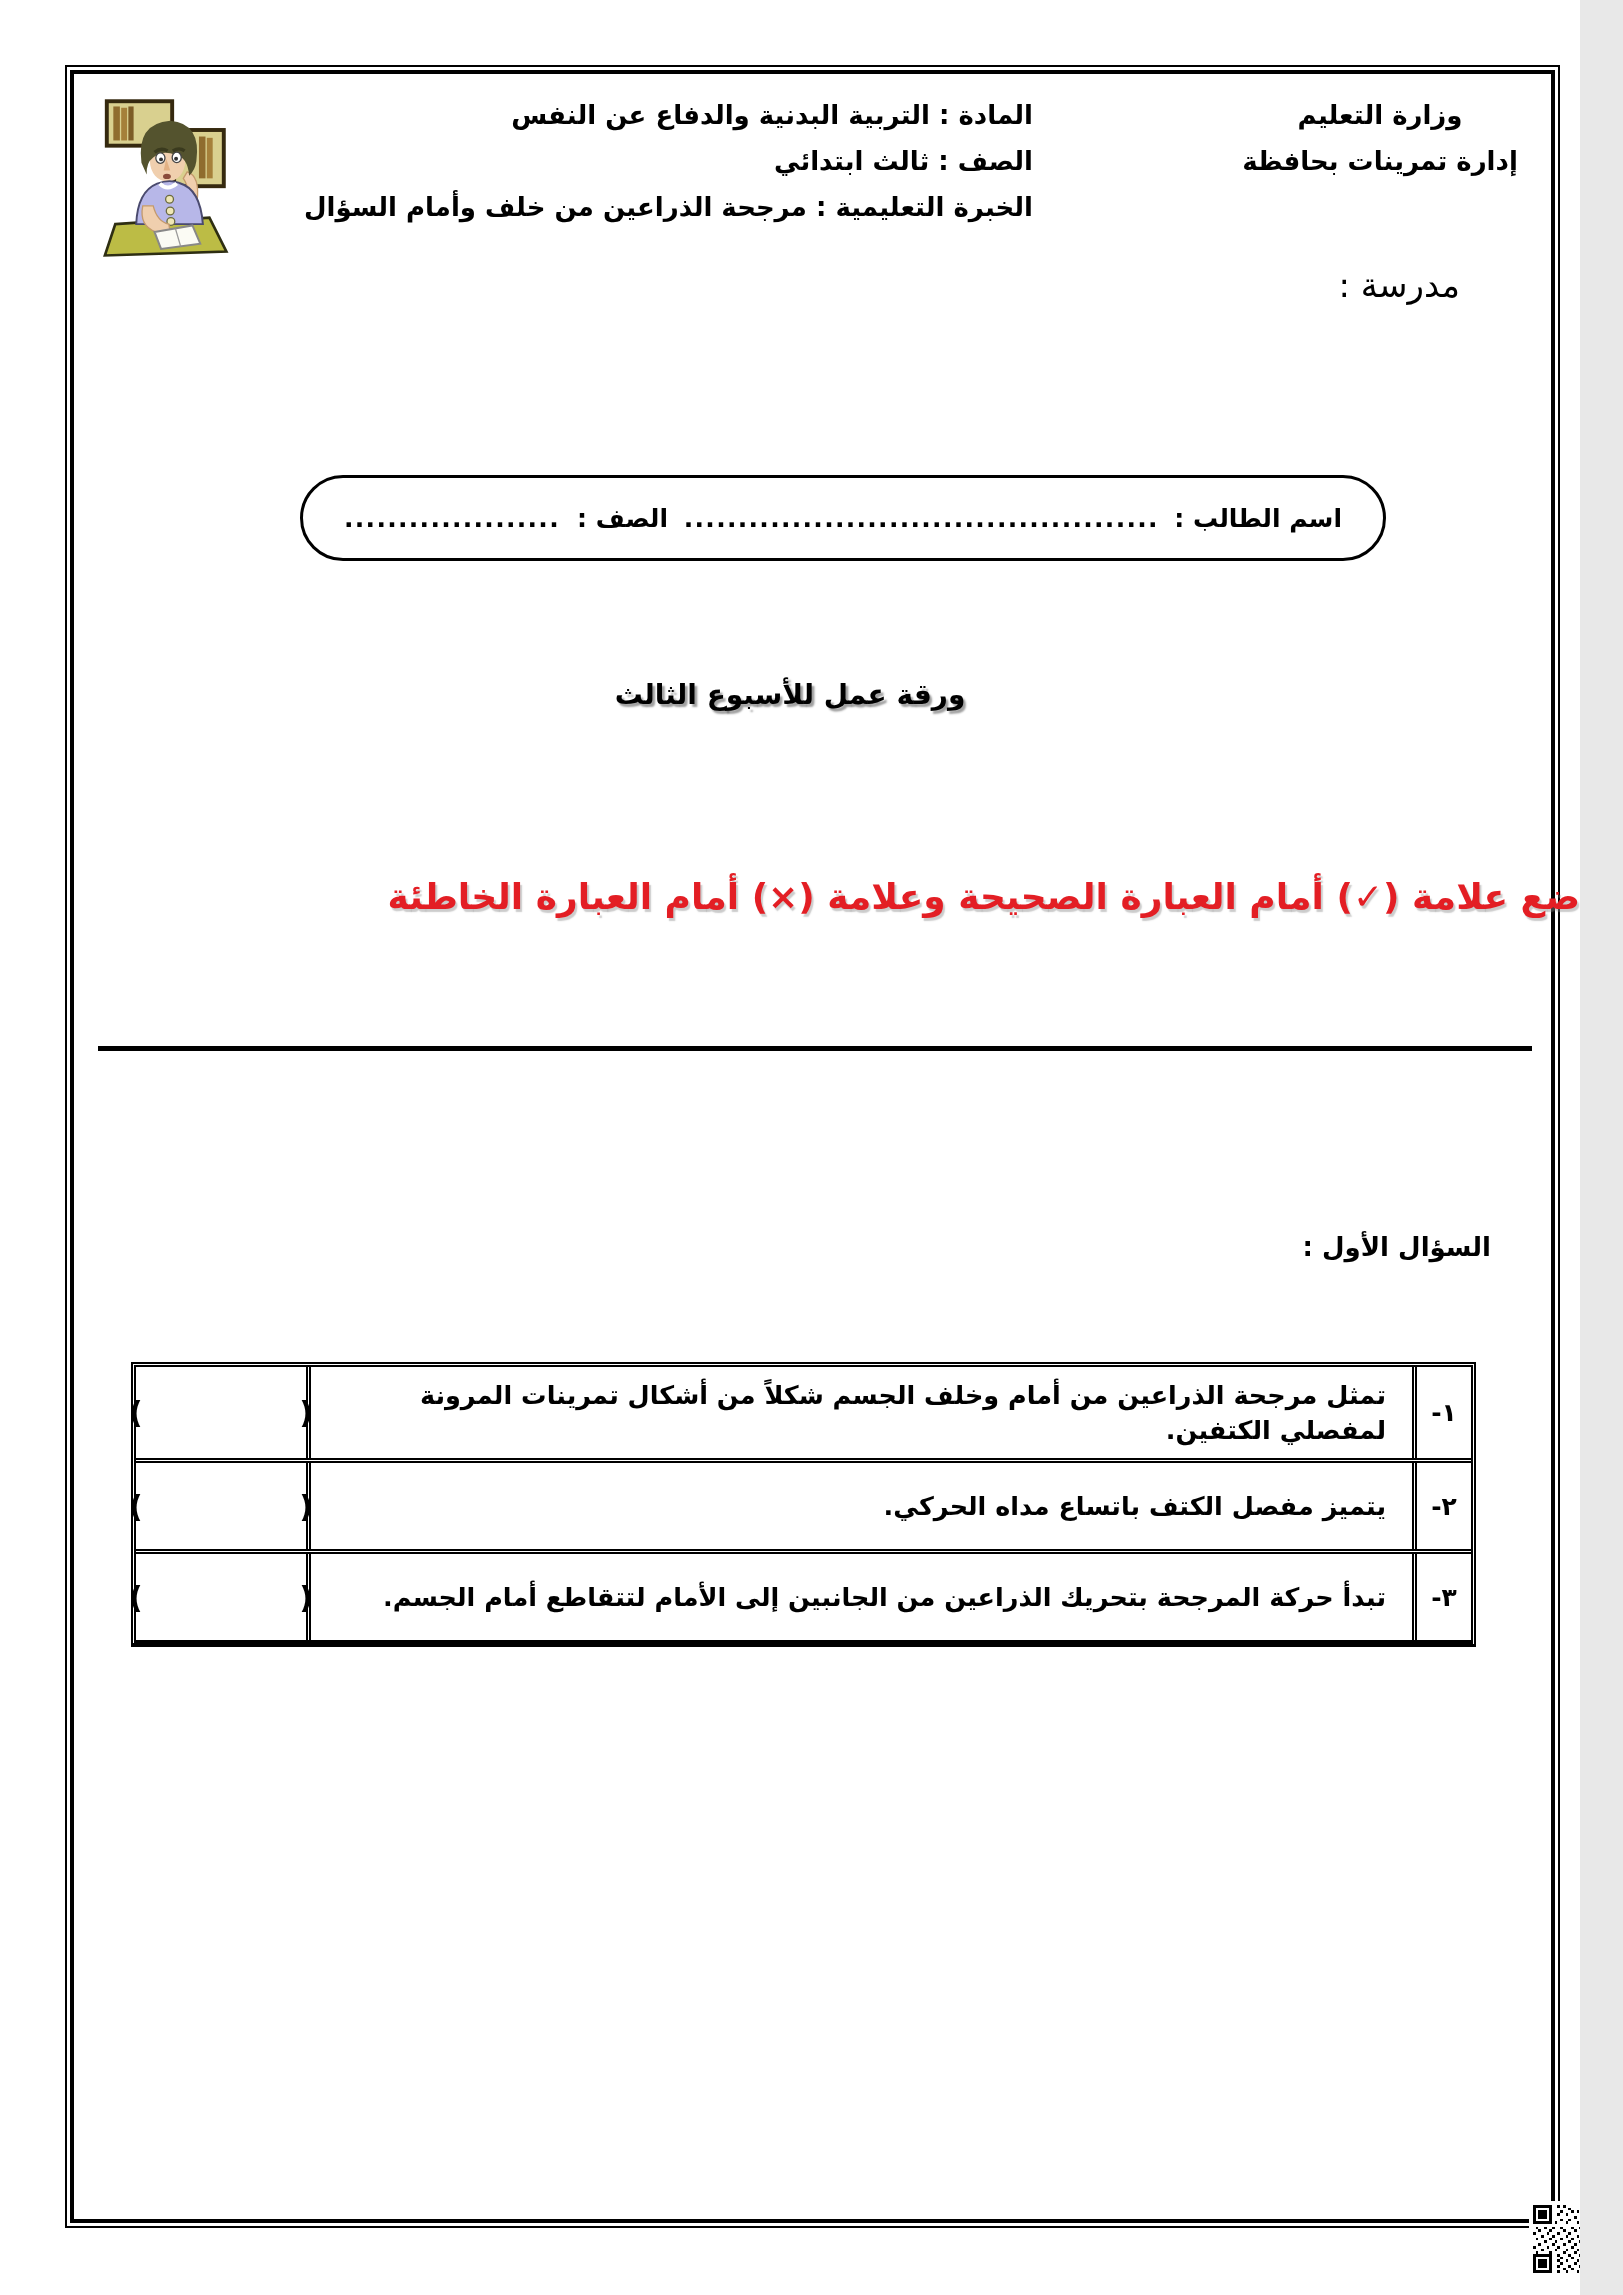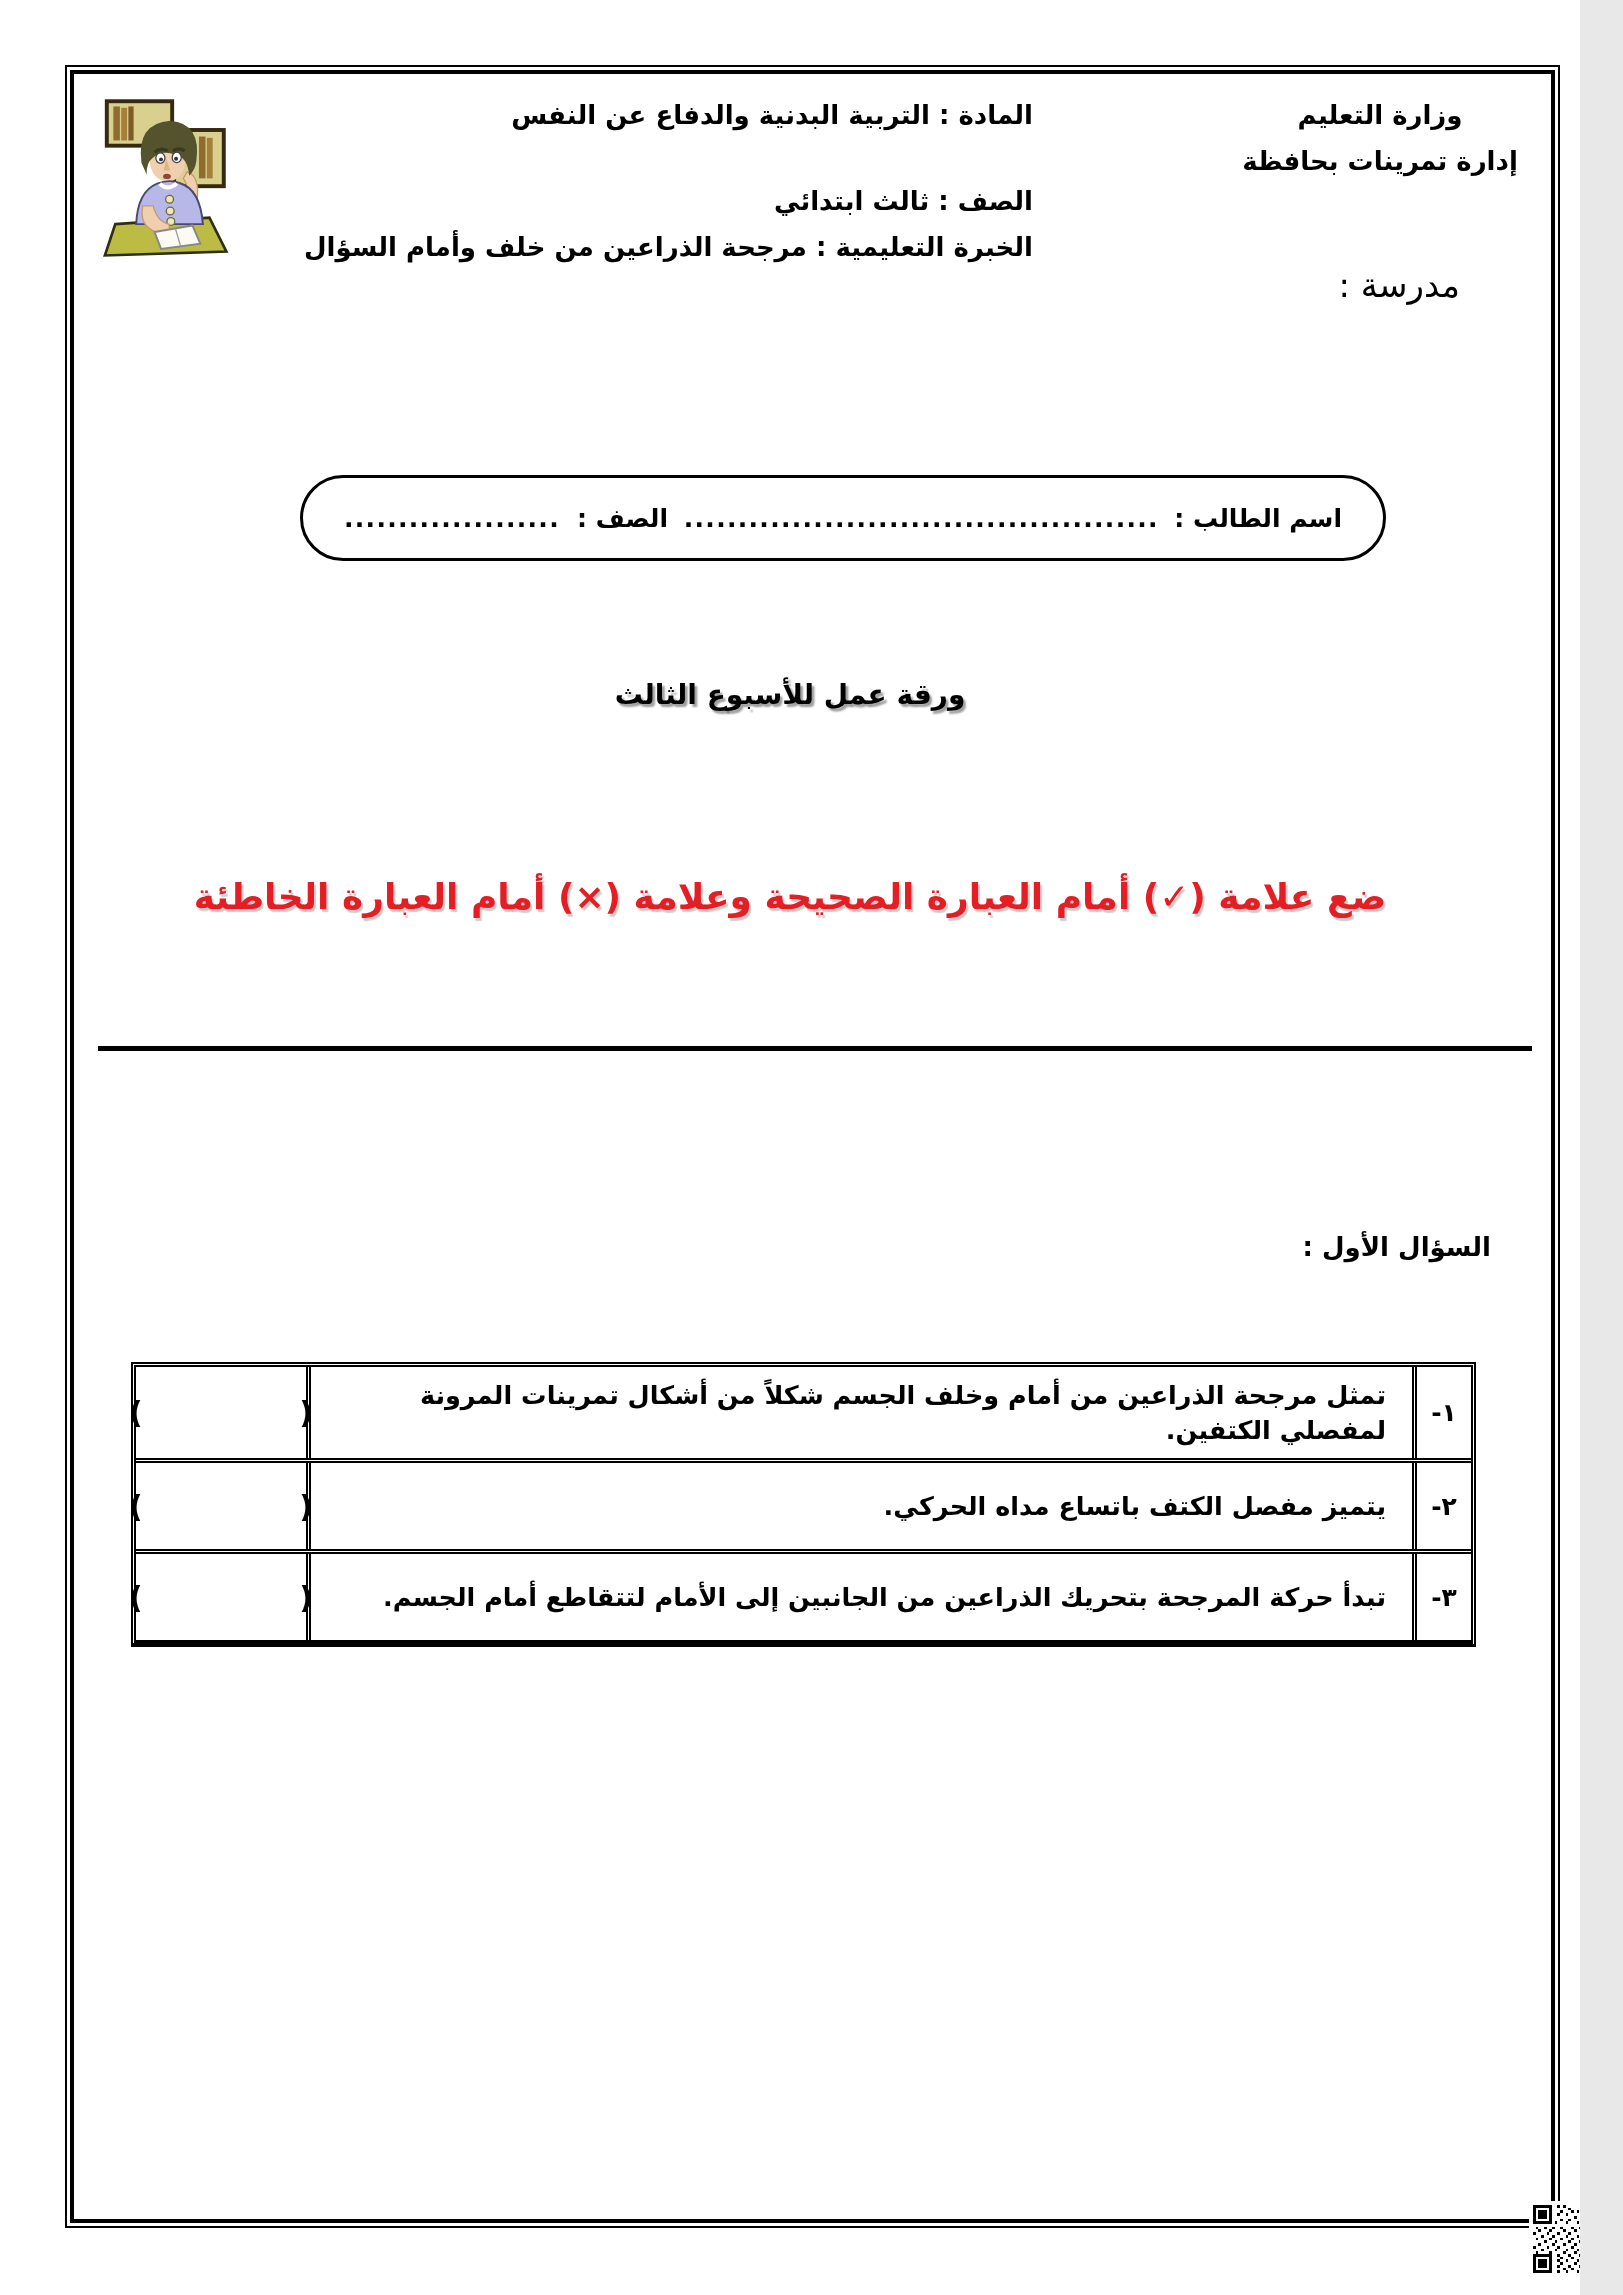--- a/index.html
+++ b/index.html
@@ -20,21 +20,21 @@
     position:absolute;left:3.3px;top:3.3px;right:3.3px;bottom:3.3px;
     border:4.6px solid #000;box-sizing:border-box;
   }
   
   .clipart{position:absolute;left:97px;top:96px;width:134px;height:165px;}
   .hdr-course{
     position:absolute;top:92px;right:547px;
     direction:rtl;text-align:right;
     font-size:26px;font-weight:bold;line-height:46px;white-space:nowrap;
   }
-  .hdr-course .indent{padding-left:0;padding-right:0;margin-left:88px;margin-top:40px;}
+  .hdr-course .indent{padding-left:0;padding-right:0;margin-left:88px;}
   .hdr-org{
     position:absolute;top:92px;left:1197px;width:366px;
     direction:rtl;text-align:center;
     font-size:26px;font-weight:bold;line-height:46px;white-space:nowrap;
   }
   .school-line{
     position:absolute;top:265px;right:120px;
     direction:rtl;font-size:34px;font-weight:normal;white-space:nowrap;
   }
   
@@ -52,21 +52,21 @@
   }
   
   .main-title{
     position:absolute;top:678px;left:0;width:100%;
     text-align:center;direction:rtl;
     font-size:28px;font-weight:bold;
     text-shadow:2.6px 3.3px 2px rgba(0,0,0,0.38);
   }
   .red-instruction{
     position:absolute;top:876px;left:0;width:100%;
-    text-align:center;direction:rtl;
+    direction:rtl;
     font-size:36px;font-weight:bold;color:#e31e24;
     text-shadow:2px 2.6px 1.3px rgba(140,140,140,0.45);
   }
   .divider{
     position:absolute;left:98px;top:1046px;width:1434px;height:4.6px;background:#000;
   }
   
   .q1-heading{
     position:absolute;top:1232px;right:89px;
     direction:rtl;font-size:26px;font-weight:bold;white-space:nowrap;

